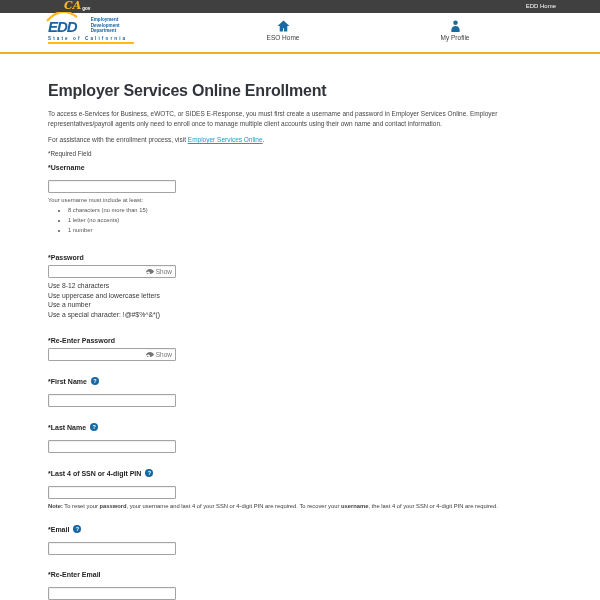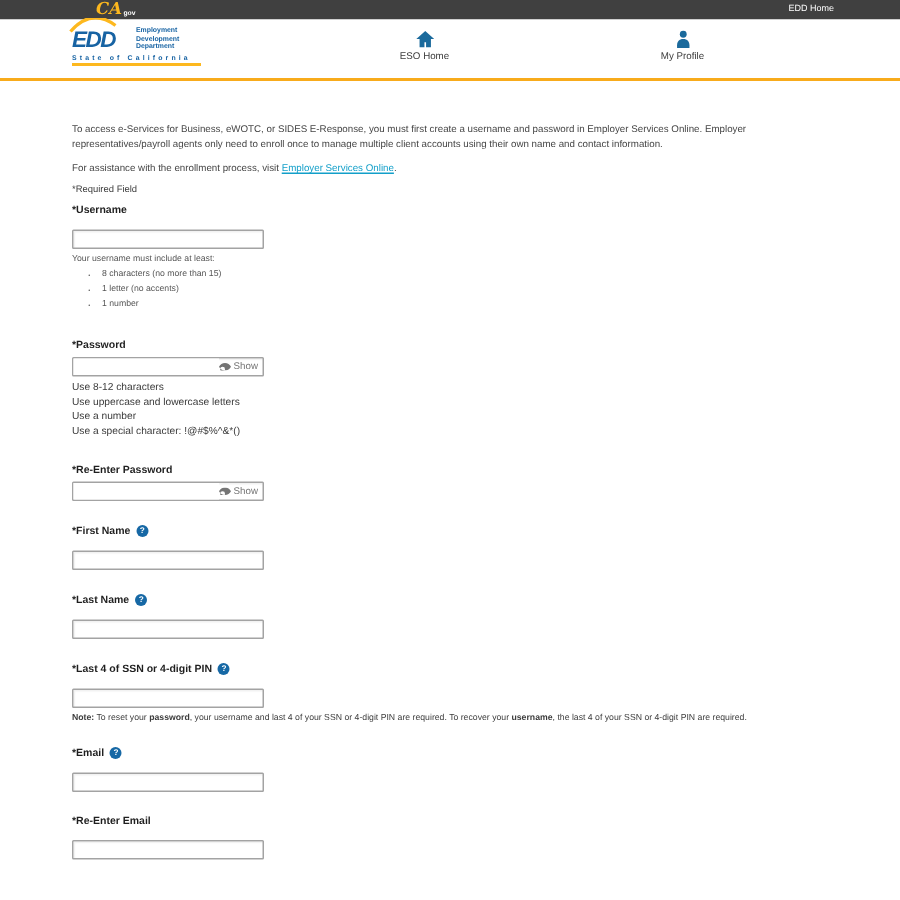--- a/index.html
+++ b/index.html
@@ -196,20 +196,21 @@
         <circle cx="12" cy="6" r="5" fill="#1b6a9c"></circle>
         <path d="M12 13c-6 0-9 4-9 9v4h18v-4c0-5-3-9-9-9z" fill="#1b6a9c"></path>
       </svg>
     </span>
     <span class="nav-label">My Profile</span>
   </div>
 </div>
 
 <div class="main">
 
+  <h1 class="page-title">Employer Services Online Enrollment</h1>
 
   <p class="intro">To access e-Services for Business, eWOTC, or SIDES E-Response, you must first create a username and password in Employer Services Online. Employer representatives/payroll agents only need to enroll once to manage multiple client accounts using their own name and contact information.</p>
 
   <p class="assistance"><span>For assistance with the enrollment process, visit </span><a>Employer Services Online</a><span>.</span></p>
 
   <p class="required-field">*Required Field</p>
 
   <div class="group mb-lg">
     <div class="group-label">*Username</div>
     <input class="text-input" type="text" value="" style="">

